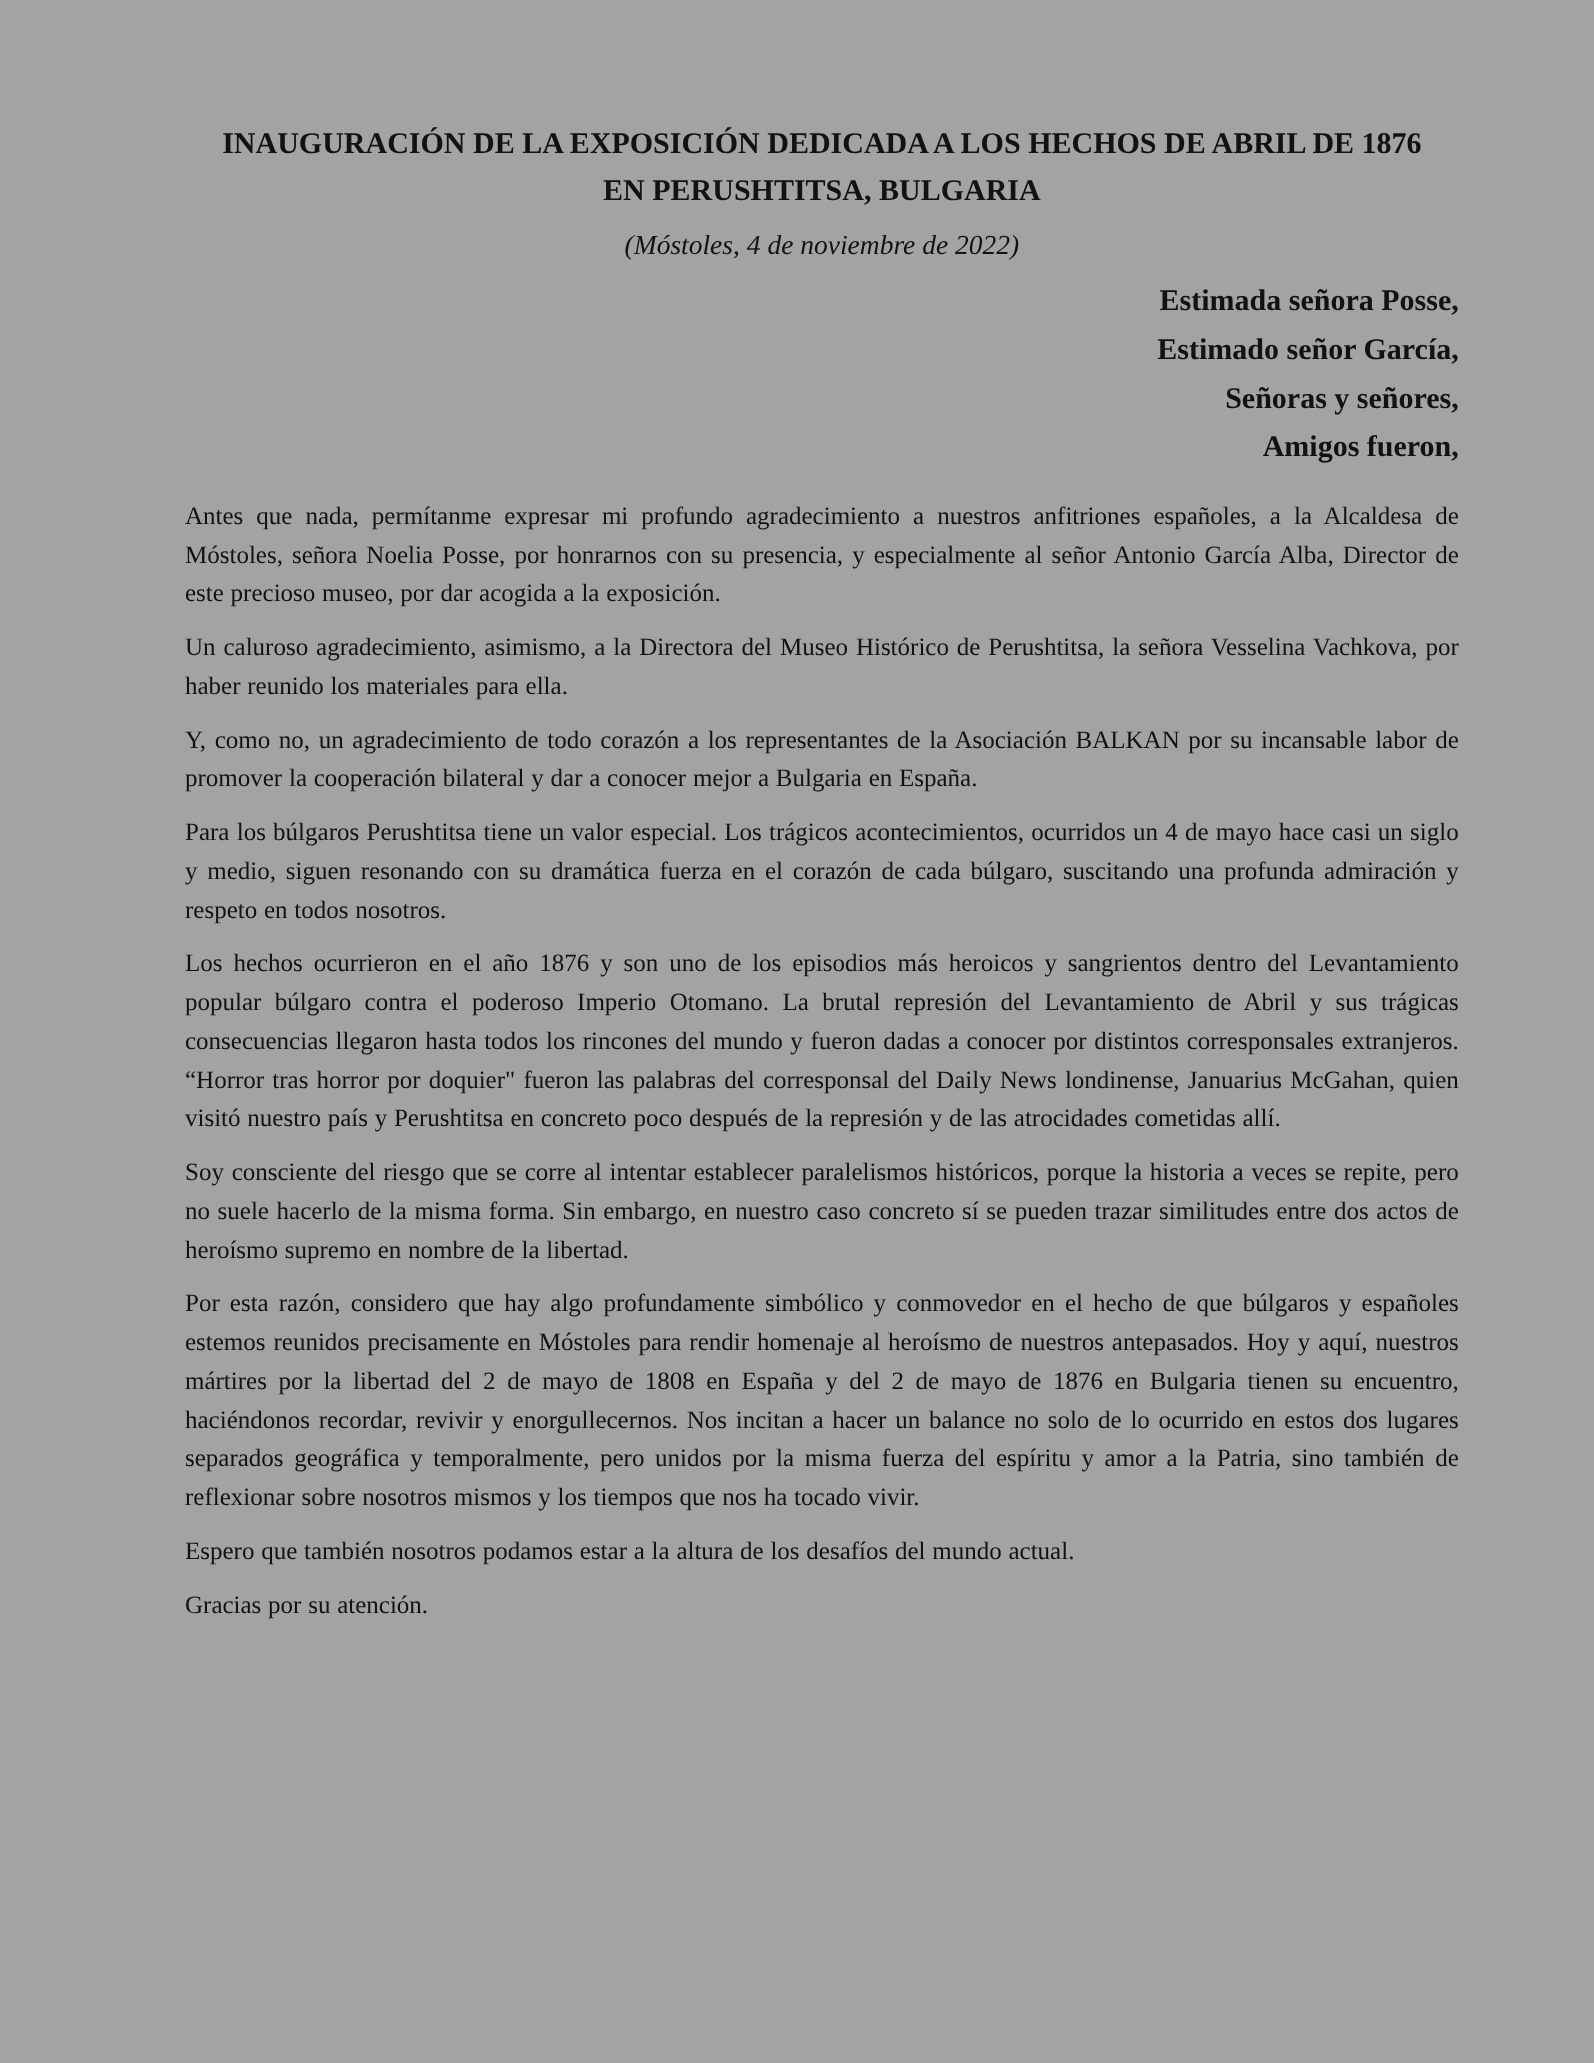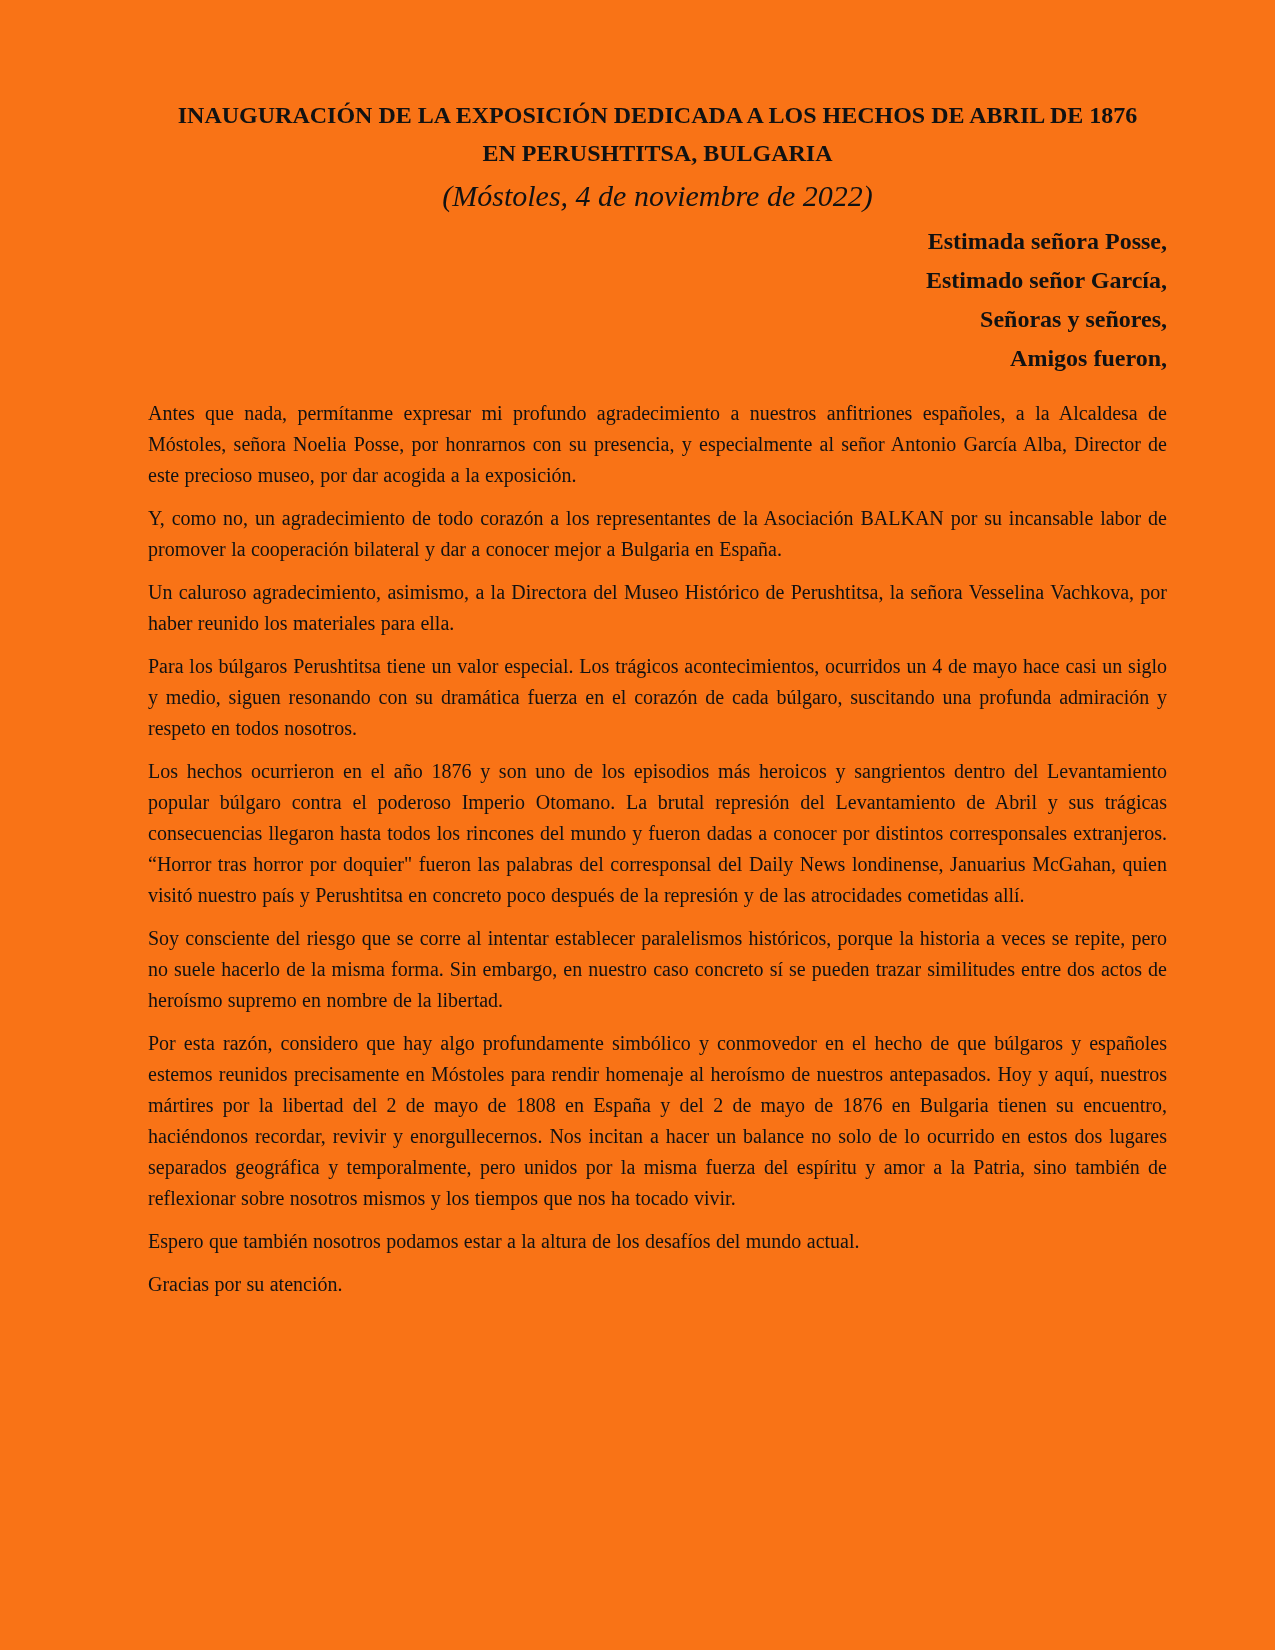--- a/index.html
+++ b/index.html
@@ -5,42 +5,42 @@
   html, body {
     margin: 0;
     padding: 0;
     background: #ffffff;
   }
   .page {
     position: relative;
     width: 1275px;
     height: 1650px;
     margin: 0 auto;
-    background: #f97316;
+    background: #a3a3a3;
     box-sizing: border-box;
     padding: 96px 108px 12px 148px;
     font-family: "Liberation Serif", serif;
     color: #121212;
     overflow: hidden;
   }
   .title {
     margin: 0;
     text-align: center;
     font-size: 24px;
     font-weight: bold;
     line-height: 38px;
   }
   .title .tline {
     display: block;
   }
   .dateline {
     margin: 8px 0 0 0;
     text-align: center;
     font-style: italic;
-    font-size: 30px;
+    font-size: 22px;
     line-height: 32px;
   }
   .salutations {
     margin-top: 14px;
     margin-bottom: 24px;
   }
   .salutations p {
     margin: 0 0 8px 0;
     font-size: 24px;
     font-weight: bold;
@@ -70,22 +70,22 @@
 
   <div class="salutations">
     <p>Estimada señora Posse,</p>
     <p>Estimado señor García,</p>
     <p>Señoras y señores,</p>
     <p>Amigos fueron,</p>
   </div>
 
   <div class="doc-body">
     <p class="para">Antes que nada, permítanme expresar mi profundo agradecimiento a nuestros anfitriones españoles, a la Alcaldesa de Móstoles, señora Noelia Posse, por honrarnos con su presencia, y especialmente al señor Antonio García Alba, Director de este precioso museo, por dar acogida a la exposición.</p>
+    <p class="para">Un caluroso agradecimiento, asimismo, a la Directora del Museo Histórico de Perushtitsa, la señora Vesselina Vachkova, por haber reunido los materiales para ella.</p>
     <p class="para">Y, como no, un agradecimiento de todo corazón a los representantes de la Asociación BALKAN por su incansable labor de promover la cooperación bilateral y dar a conocer mejor a Bulgaria en España.</p>
-    <p class="para">Un caluroso agradecimiento, asimismo, a la Directora del Museo Histórico de Perushtitsa, la señora Vesselina Vachkova, por haber reunido los materiales para ella.</p>
     <p class="para">Para los búlgaros Perushtitsa tiene un valor especial. Los trágicos acontecimientos, ocurridos un 4 de mayo hace casi un siglo y medio, siguen resonando con su dramática fuerza en el corazón de cada búlgaro, suscitando una profunda admiración y respeto en todos nosotros.</p>
     <p class="para">Los hechos ocurrieron en el año 1876 y son uno de los episodios más heroicos y sangrientos dentro del Levantamiento popular búlgaro contra el poderoso Imperio Otomano. La brutal represión del Levantamiento de Abril y sus trágicas consecuencias llegaron hasta todos los rincones del mundo y fueron dadas a conocer por distintos corresponsales extranjeros. “Horror tras horror por doquier" fueron las palabras del corresponsal del Daily News londinense, Januarius McGahan, quien visitó nuestro país y Perushtitsa en concreto poco después de la represión y de las atrocidades cometidas allí.</p>
     <p class="para">Soy consciente del riesgo que se corre al intentar establecer paralelismos históricos, porque la historia a veces se repite, pero no suele hacerlo de la misma forma. Sin embargo, en nuestro caso concreto sí se pueden trazar similitudes entre dos actos de heroísmo supremo en nombre de la libertad.</p>
     <p class="para">Por esta razón, considero que hay algo profundamente simbólico y conmovedor en el hecho de que búlgaros y españoles estemos reunidos precisamente en Móstoles para rendir homenaje al heroísmo de nuestros antepasados. Hoy y aquí, nuestros mártires por la libertad del 2 de mayo de 1808 en España y del 2 de mayo de 1876 en Bulgaria tienen su encuentro, haciéndonos recordar, revivir y enorgullecernos. Nos incitan a hacer un balance no solo de lo ocurrido en estos dos lugares separados geográfica y temporalmente, pero unidos por la misma fuerza del espíritu y amor a la Patria, sino también de reflexionar sobre nosotros mismos y los tiempos que nos ha tocado vivir.</p>
     <p class="para">Espero que también nosotros podamos estar a la altura de los desafíos del mundo actual.</p>
     <p class="para">Gracias por su atención.</p>
   </div>
 
 </div>
 

